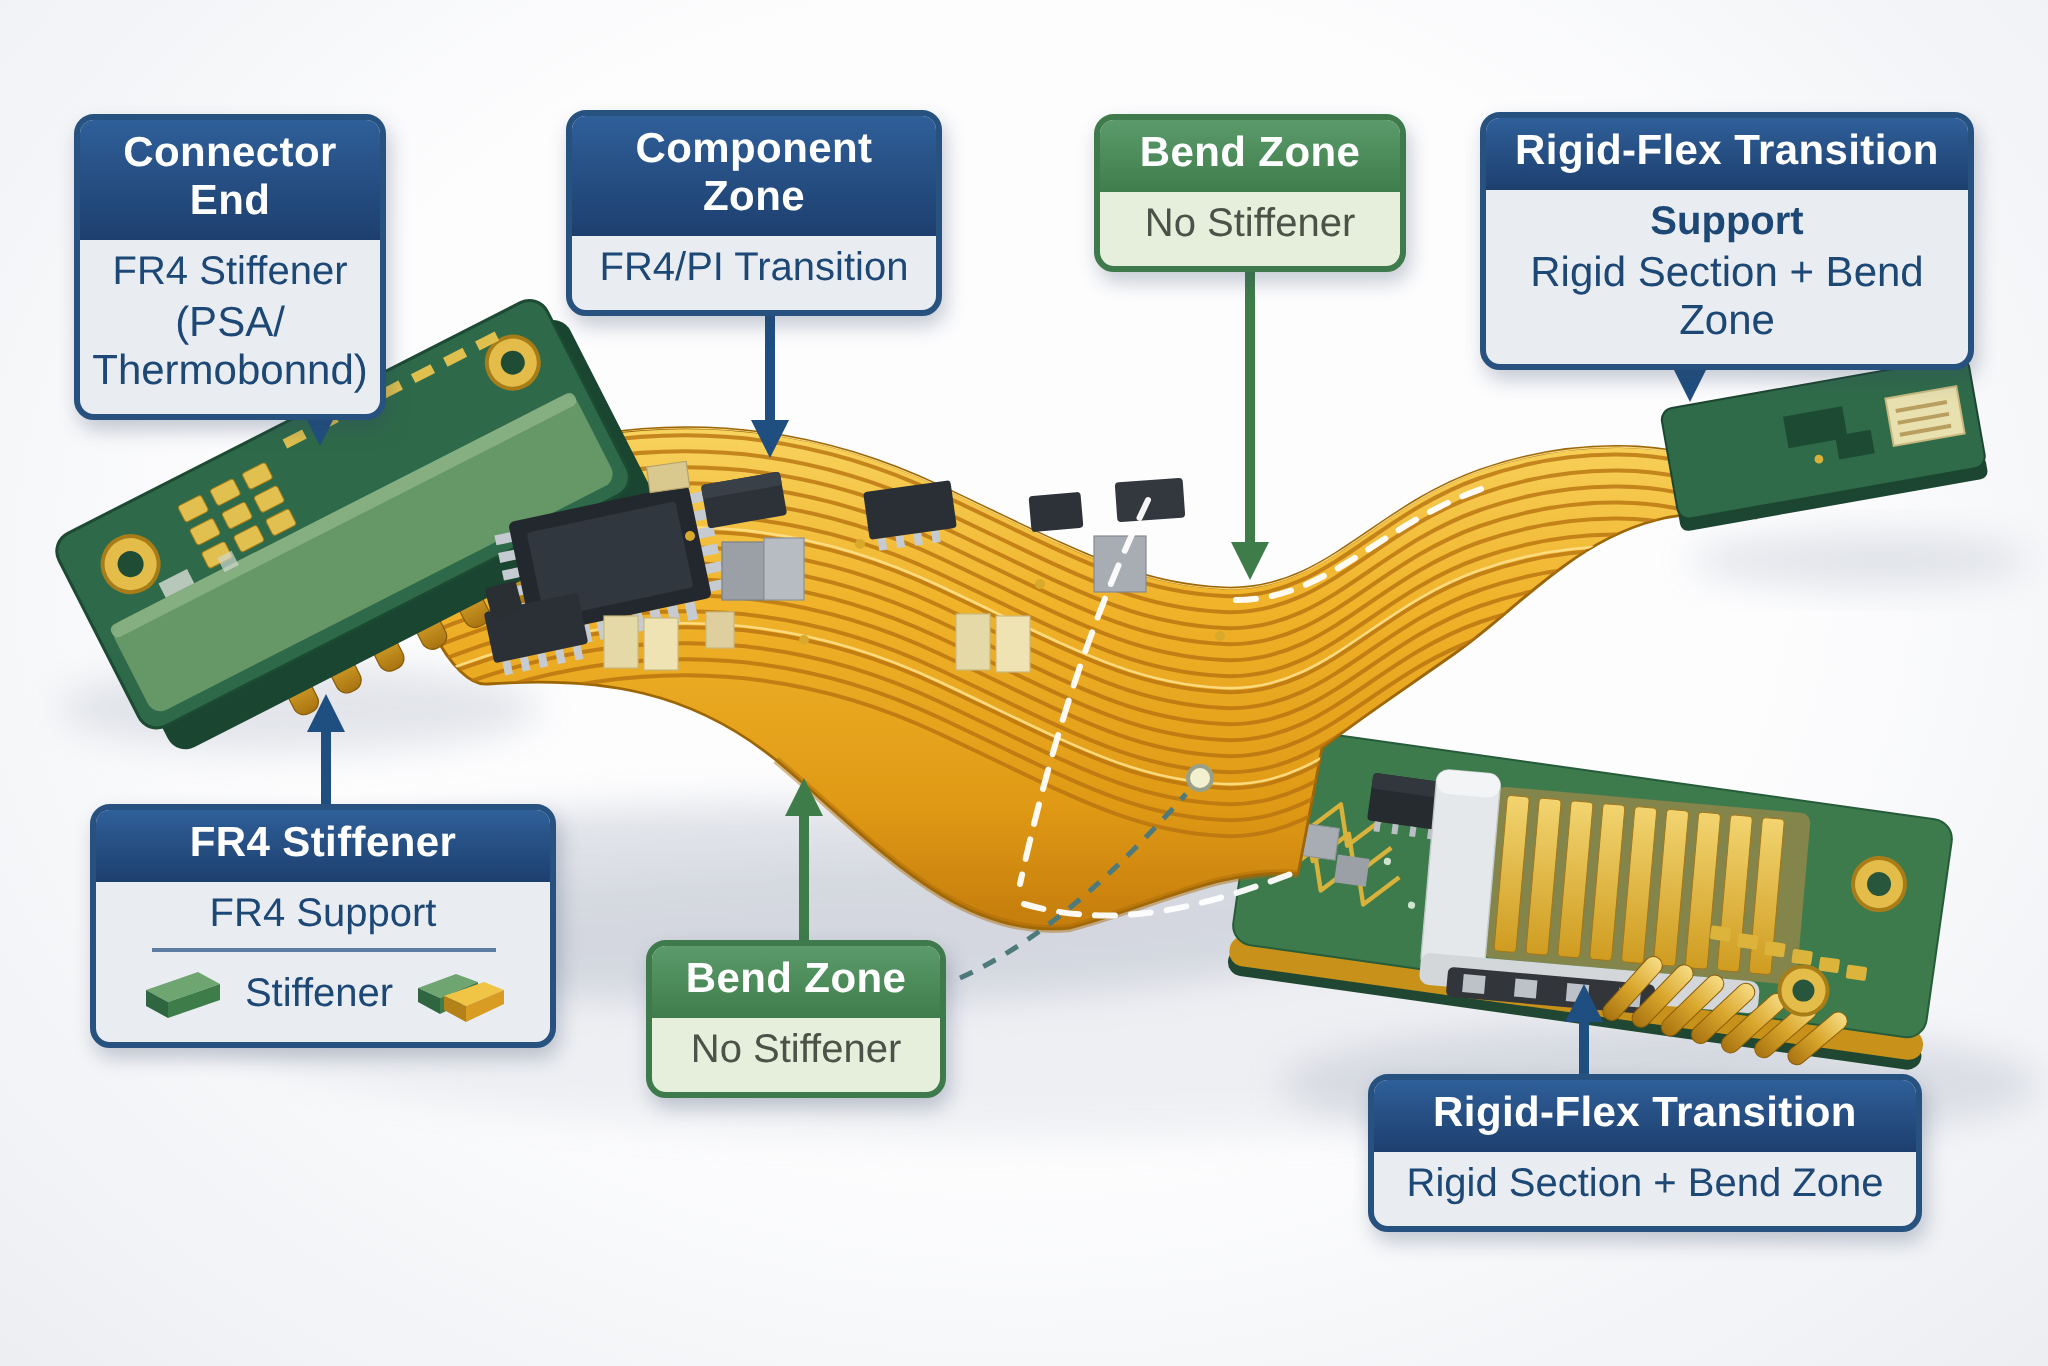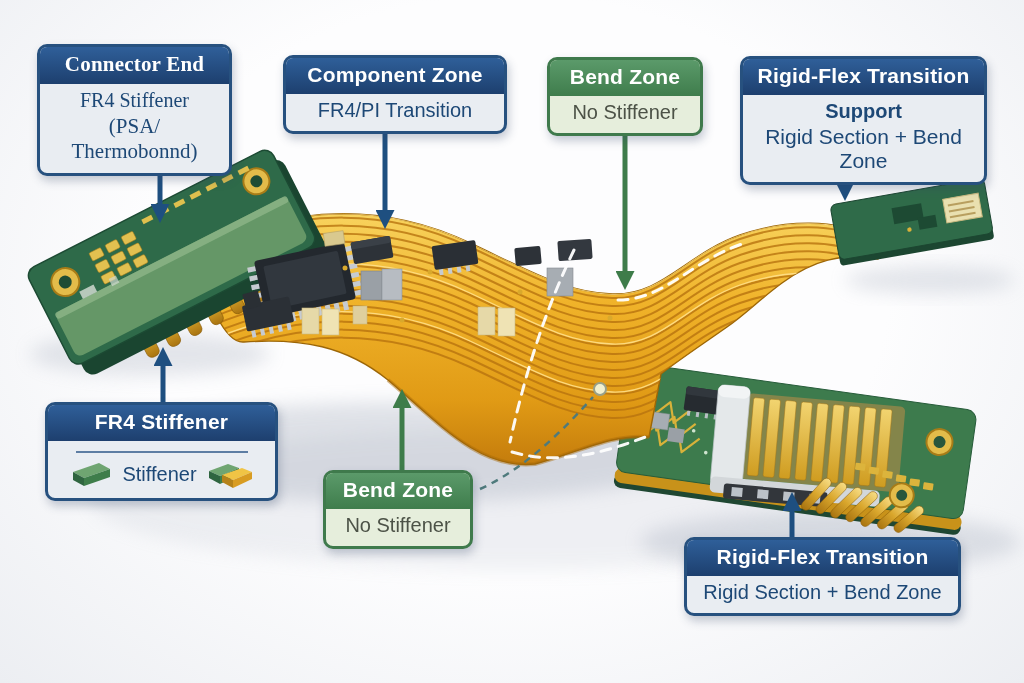--- a/index.html
+++ b/index.html
@@ -370,29 +370,29 @@
     <line x1="160" y1="140" x2="160" y2="205" style="stroke:var(--arrowBlue)" stroke-width="5" marker-end="url(#ab)"></line>
     <line x1="385" y1="125" x2="385" y2="211" style="stroke:var(--arrowBlue)" stroke-width="5" marker-end="url(#ab)"></line>
     <line x1="625" y1="125" x2="625" y2="272" style="stroke:var(--arrowGreen)" stroke-width="5" marker-end="url(#ag)"></line>
     <line x1="845" y1="140" x2="845" y2="183" style="stroke:var(--arrowBlue)" stroke-width="5" marker-end="url(#ab)"></line>
     <line x1="163" y1="410" x2="163" y2="365" style="stroke:var(--arrowBlue)" stroke-width="5" marker-end="url(#ab)"></line>
     <line x1="402" y1="480" x2="402" y2="407" style="stroke:var(--arrowGreen)" stroke-width="5" marker-end="url(#ag)"></line>
     <line x1="792" y1="545" x2="792" y2="510" style="stroke:var(--arrowBlue)" stroke-width="5" marker-end="url(#ab)"></line>
   </g>
 </svg>
 
-<div class="callout blue" style="left:37px; top:44px; width:195px;font-family:Liberation Serif, serif;">
+<div class="callout blue" style="left:37px; top:57px; width:156px;">
   <div class="hd">Connector End</div>
   <div class="bd">
     <div class="l1">FR4 Stiffener</div>
     <div class="l2">(PSA/ Thermobonnd)</div>
   </div>
 </div>
 
-<div class="callout blue" style="left:283px; top:55px; width:224px;">
+<div class="callout blue" style="left:283px; top:55px; width:188px;">
   <div class="hd">Component Zone</div>
   <div class="bd">
     <div class="l1">FR4/PI Transition</div>
   </div>
 </div>
 
 <div class="callout green" style="left:547px; top:57px; width:156px;">
   <div class="hd">Bend Zone</div>
   <div class="bd">
     <div class="l1">No Stiffener</div>
@@ -403,20 +403,21 @@
   <div class="hd">Rigid-Flex Transition</div>
   <div class="bd">
     <div class="l1 bold">Support</div>
     <div class="l2">Rigid Section + Bend Zone</div>
   </div>
 </div>
 
 <div class="callout blue" style="left:45px; top:402px; width:233px;">
   <div class="hd">FR4 Stiffener</div>
   <div class="bd">
+    <div class="l1">FR4 Support</div>
     <div class="divider"></div>
     <div class="srow">
       <svg width="44" height="28" viewBox="0 0 44 28">
         <polygon points="4,12 30,3 41,9 15,18" fill="#6fa571"></polygon>
         <polygon points="4,12 15,18 15,26 4,20" fill="#2f6540"></polygon>
         <polygon points="15,18 41,9 41,17 15,26" fill="#3e7d4a"></polygon>
       </svg>
       <span>Stiffener</span>
       <svg width="48" height="30" viewBox="0 0 48 30">
         <polygon points="3,12 22,5 33,9 14,17" fill="#6fa571"></polygon>

